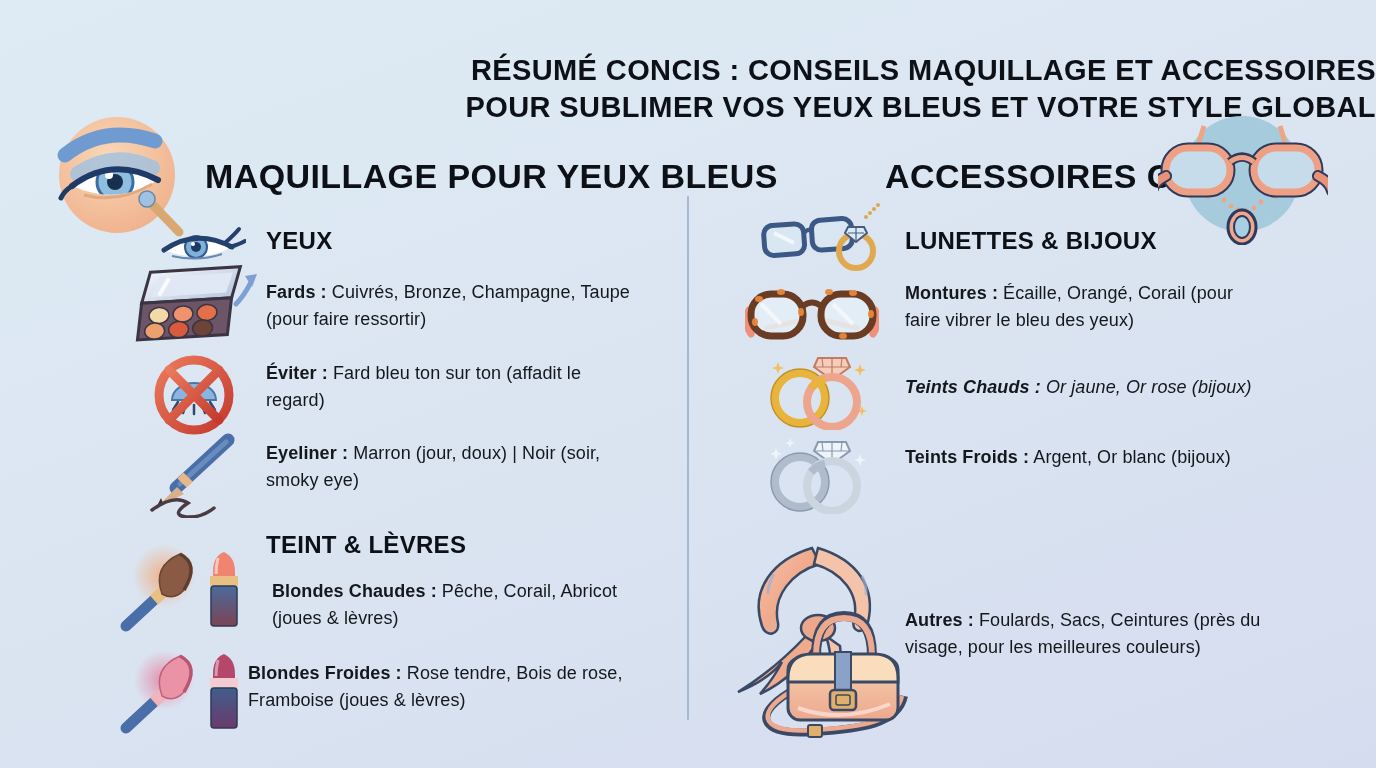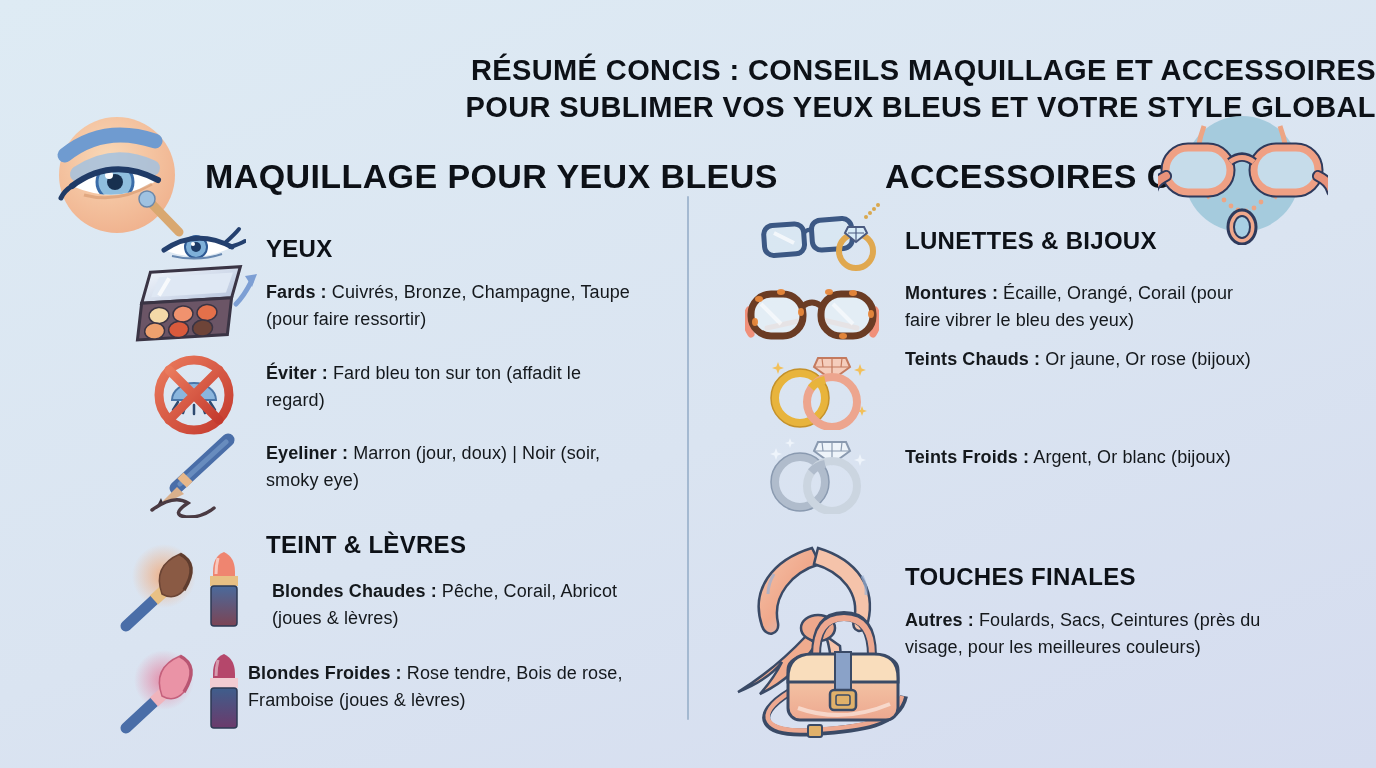--- a/index.html
+++ b/index.html
@@ -80,21 +80,21 @@
       <path d="M6 30 Q 38 8 74 27 Q 42 44 6 30 Z" fill="#ffffff"></path>
       <circle cx="38" cy="27" r="11" fill="#7fb0d8" stroke="#2e5a94" stroke-width="2"></circle>
       <circle cx="38" cy="27" r="5" fill="#1c3a64"></circle>
       <circle cx="35" cy="24" r="2" fill="#ffffff"></circle>
       <path d="M6 30 Q 38 8 74 27" stroke="#24406e" stroke-width="5" stroke-linecap="round" fill="none"></path>
       <path d="M68 22 q 9 -8 13 -13" stroke="#24406e" stroke-width="4" stroke-linecap="round" fill="none"></path>
       <path d="M72 27 q 10 -3 15 -6" stroke="#24406e" stroke-width="4" stroke-linecap="round" fill="none"></path>
       <path d="M14 36 Q 40 42 64 34" stroke="#6888b0" stroke-width="2" fill="none"></path>
     </svg>
   </div>
-  <div class="sec-header" style="left:266px;top:235px;">YEUX</div>
+  <div class="sec-header" style="left:266px;top:227px;">YEUX</div>
 
   <div class="icon" style="left:132px;top:262px;width:126px;height:84px;">
     <svg viewBox="0 0 126 84">
       <defs>
         <linearGradient id="mir1" x1="0" y1="0" x2="1" y2="1">
           <stop offset="0" stop-color="#f2f6fc"></stop>
             <stop offset="1" stop-color="#b6c4dc"></stop>
         </linearGradient>
       </defs>
       <g transform="rotate(-6 60 42)">
@@ -290,21 +290,21 @@
         <path d="M100 56 l 1.3 3.7 3.7 1.3 -3.7 1.3 -1.3 3.7 -1.3 -3.7 -3.7 -1.3 3.7 -1.3 Z"></path>
       </g>
       <circle cx="38" cy="48" r="25" stroke="#e8b43c" stroke-width="8" fill="none"></circle>
       <circle cx="38" cy="48" r="29" stroke="#c4912a" stroke-width="1.5" fill="none"></circle>
       <polygon points="56,8 84,8 88,17 70,30 52,17" fill="#f5cdbc" stroke="#c47a5e" stroke-width="2"></polygon>
       <path d="M52 17 L 88 17 M70 8 L 70 30 M60 8 L 61 17 M80 8 L 79 17" stroke="#c47a5e" stroke-width="1.2"></path>
       <circle cx="70" cy="52" r="25" stroke="#eda58e" stroke-width="8" fill="none"></circle>
       <path d="M49 38 A 25 25 0 0 1 63 30" stroke="#e8b43c" stroke-width="8" fill="none"></path>
     </svg>
   </div>
-  <div class="item-text" style="left:905px;top:346px;width:390px;">
+  <div class="item-text" style="left:905px;top:374px;width:390px;font-style:italic;">
     <b>Teints Chauds :</b> <span>Or jaune, Or rose (bijoux)</span>
   </div>
 
   <div class="icon" style="left:762px;top:432px;width:112px;height:82px;">
     <svg viewBox="0 0 112 82">
       <g fill="#eef4fb">
         <path d="M14 16 l 1.6 4.4 4.4 1.6 -4.4 1.6 -1.6 4.4 -1.6 -4.4 -4.4 -1.6 4.4 -1.6 Z"></path>
         <path d="M98 22 l 1.6 4.4 4.4 1.6 -4.4 1.6 -1.6 4.4 -1.6 -4.4 -4.4 -1.6 4.4 -1.6 Z"></path>
         <path d="M28 6 l 1.3 3.7 3.7 1.3 -3.7 1.3 -1.3 3.7 -1.3 -3.7 -3.7 -1.3 3.7 -1.3 Z"></path>
       </g>
@@ -347,18 +347,17 @@
       <path d="M68 152 C 30 175 42 194 92 190 C 140 187 174 182 180 156" stroke="#eda890" stroke-width="4.5" fill="none"></path>
       <rect x="66" y="118" width="110" height="62" rx="12" fill="url(#bag1)" stroke="#3a4a66" stroke-width="3"></rect>
       <path d="M66 138 q 0 -24 24 -24 l 62 0 q 24 0 24 24 l 0 4 l -110 0 Z" fill="#f9ddbc" stroke="#3a4a66" stroke-width="3"></path>
       <rect x="113" y="112" width="16" height="50" fill="#8aa2c8" stroke="#3a4a66" stroke-width="2"></rect>
       <rect x="108" y="150" width="26" height="20" rx="4" fill="#e0b06a" stroke="#3a4a66" stroke-width="2.5"></rect>
       <rect x="114" y="155" width="14" height="10" rx="2" fill="none" stroke="#3a4a66" stroke-width="1.5"></rect>
       <path d="M76 168 Q 120 184 168 164" stroke="#ffffff" stroke-width="4" opacity=".5" fill="none"></path>
       <rect x="86" y="185" width="14" height="12" rx="2" fill="#e0b06a" stroke="#3a4a66" stroke-width="2"></rect>
     </svg>
   </div>
-  <div class="sec-header" style="left:905px;top:563px;">TOUCHES FINALES</div>
   <div class="item-text" style="left:905px;top:607px;width:370px;">
     <b>Autres :</b> <span>Foulards, Sacs, Ceintures (près du visage, pour les meilleures couleurs)</span>
   </div>
 
 </div>
 
 </body></html>

